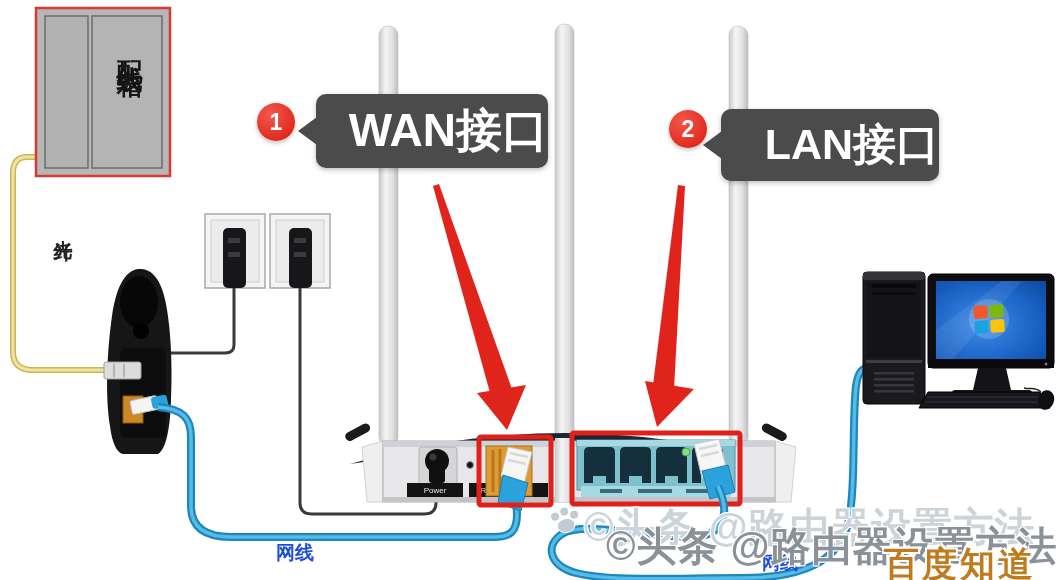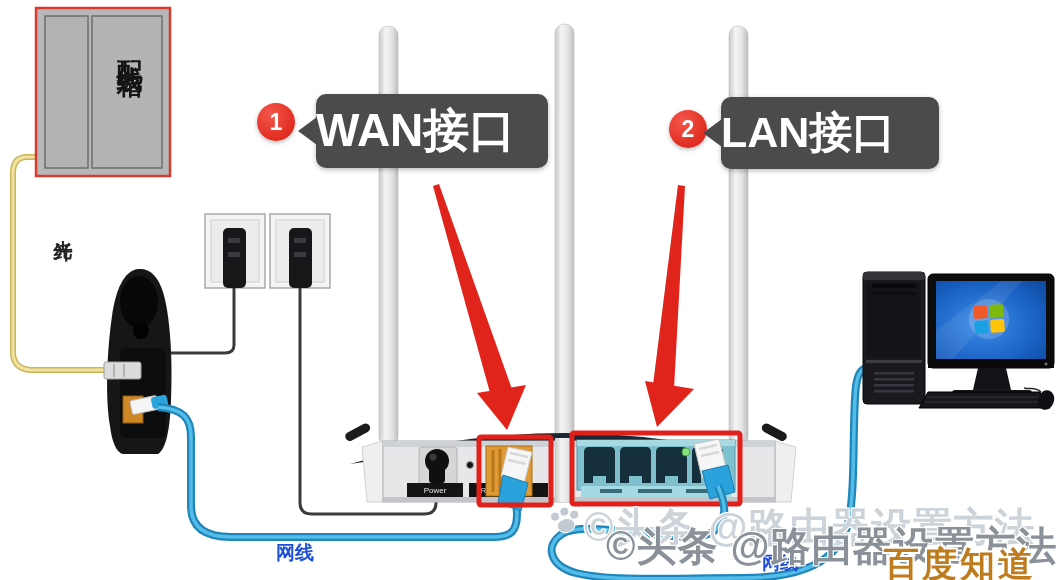--- a/index.html
+++ b/index.html
@@ -11,27 +11,27 @@
   .box-label{left:113px;top:40px;font-size:26px;font-weight:600;letter-spacing:6px;color:#141414;}
   .fiber-label{left:50px;top:224px;font-size:19px;font-weight:600;letter-spacing:4px;color:#222;}
   .cable-label-left{left:276px;top:540px;font-size:19px;font-weight:700;}
   .cable-label-right{left:762px;top:551px;font-size:18px;font-weight:700;}
   
   .badge-circle{position:absolute;z-index:4;width:38px;height:38px;border-radius:50%;
     background:radial-gradient(circle at 35% 30%, #f4564a, #d81b10);
     color:#fff;display:flex;align-items:center;justify-content:center;
     font-weight:bold;font-size:23px;box-shadow:0 2px 4px rgba(0,0,0,.25);}
   .bubble{position:absolute;z-index:4;background:#4b4b4b;border-radius:10px;color:#fff;
-    font-weight:bold;display:flex;align-items:center;justify-content:flex-start;
+    font-weight:bold;display:flex;align-items:center;justify-content:flex-end;
     box-shadow:0 2px 5px rgba(0,0,0,.25);}
   .bubble .notch{position:absolute;left:-18px;top:50%;transform:translateY(-50%);
     width:0;height:0;border-top:14px solid transparent;border-bottom:14px solid transparent;
     border-right:19px solid #4b4b4b;}
   .bubble-wan{left:316px;top:94px;width:232px;height:74px;font-size:46px;}
-  .bubble-lan{left:721px;top:97px;width:218px;height:72px;font-size:43px;}
+  .bubble-lan{left:721px;top:109px;width:218px;height:72px;font-size:43px;}
   .circle-1{left:257px;top:103px;}
   .circle-2{left:669px;top:110px;}
   
   .wm{position:absolute;font-weight:bold;white-space:nowrap;letter-spacing:1px;
     text-shadow:-1px -1px 0 #fff,1px -1px 0 #fff,-1px 1px 0 #fff,1px 1px 0 #fff;}
   .wm-light{left:584px;top:500px;font-size:40px;color:#ccd3d9;z-index:3;}
   .wm-dark{left:606px;top:519px;font-size:40px;color:#8a9199;z-index:3;}
   .wm-baidu{left:884px;top:541px;font-size:35px;color:#bf7c1e;z-index:5;letter-spacing:3px;
     text-shadow:-2px -2px 0 #fff,2px -2px 0 #fff,-2px 2px 0 #fff,2px 2px 0 #fff;}
 </style>

